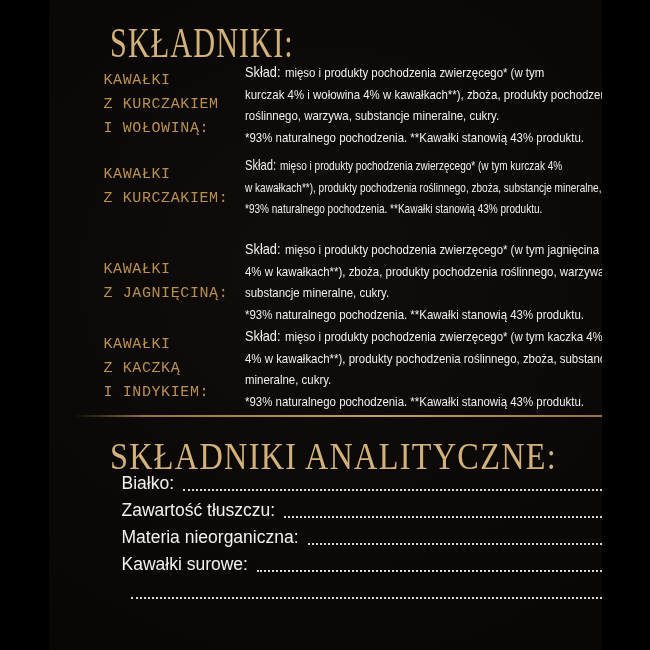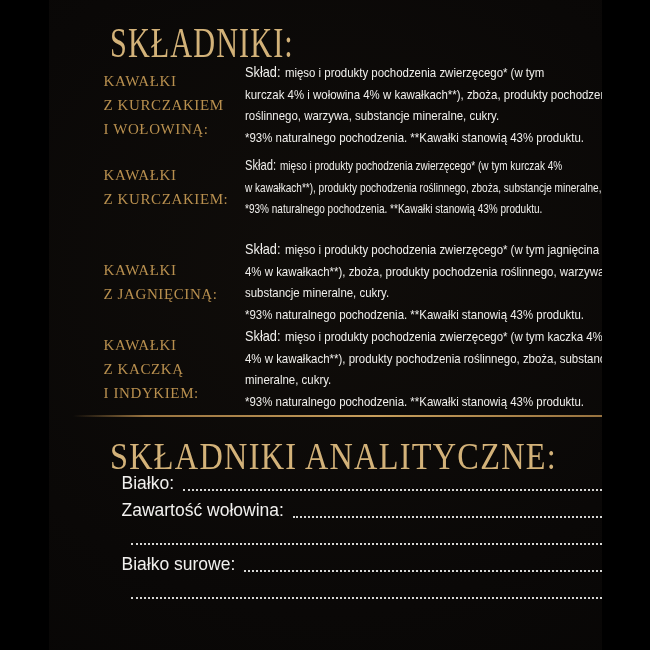--- a/index.html
+++ b/index.html
@@ -54,21 +54,21 @@
   .sec1 { top: 62px; }
   .sec2 { top: 155px; }
   .sec3 { top: 239px; }
   .sec4 { top: 326px; }
 
   .sec-label {
     flex: none;
     margin-left: 55px;
     width: 141px;
     color: #b9904f;
-    font-family: Liberation Serif, serif;
+    font-family: Liberation Mono, monospace;
     font-size: 15px;
     line-height: 24px;
     letter-spacing: 0.6px;
   }
   .sec-text {
     flex: none;
     width: 500px;
     color: #f0efec;
     font-size: 13px;
     line-height: 21.5px;
@@ -176,30 +176,31 @@
 
   <h2 class="title t2">SKŁADNIKI ANALITYCZNE:</h2>
 
   <div class="table">
     <div class="row">
       <span class="rlabel">Białko:</span>
       <span class="leader"></span>
       <span class="rvalue">12,7%</span>
     </div>
     <div class="row">
-      <span class="rlabel">Zawartość wołowina:</span>
+      <span class="rlabel">Zawartość tłuszczu:</span>
       <span class="leader"></span>
       <span class="rvalue">63,1%</span>
     </div>
     <div class="row">
+      <span class="rlabel">Materia nieorganiczna:</span>
       <span class="leader"></span>
       <span class="rvalue">38,3%</span>
     </div>
     <div class="row">
-      <span class="rlabel">Białko surowe:</span>
+      <span class="rlabel">Kawałki surowe:</span>
       <span class="leader"></span>
       <span class="rvalue">0,20%</span>
     </div>
     <div class="row">
       <span class="leader"></span>
       <span class="rvalue">74,5%</span>
     </div>
   </div>
 
 </div>

